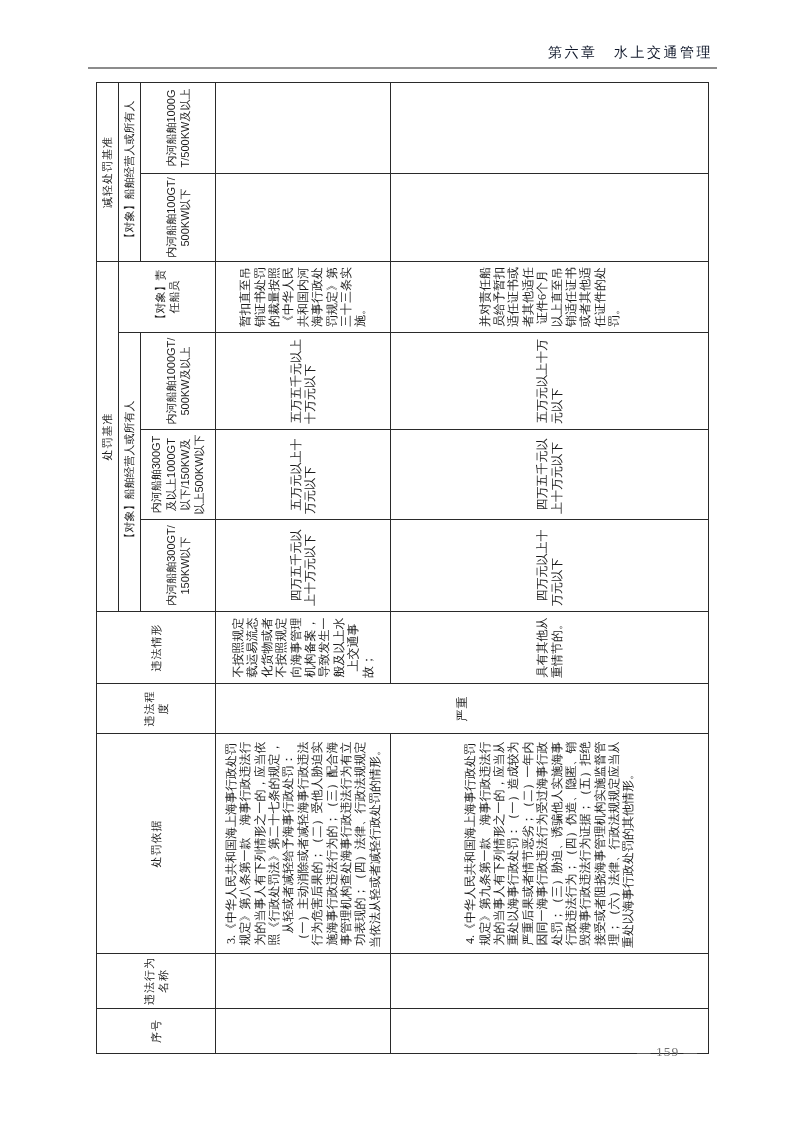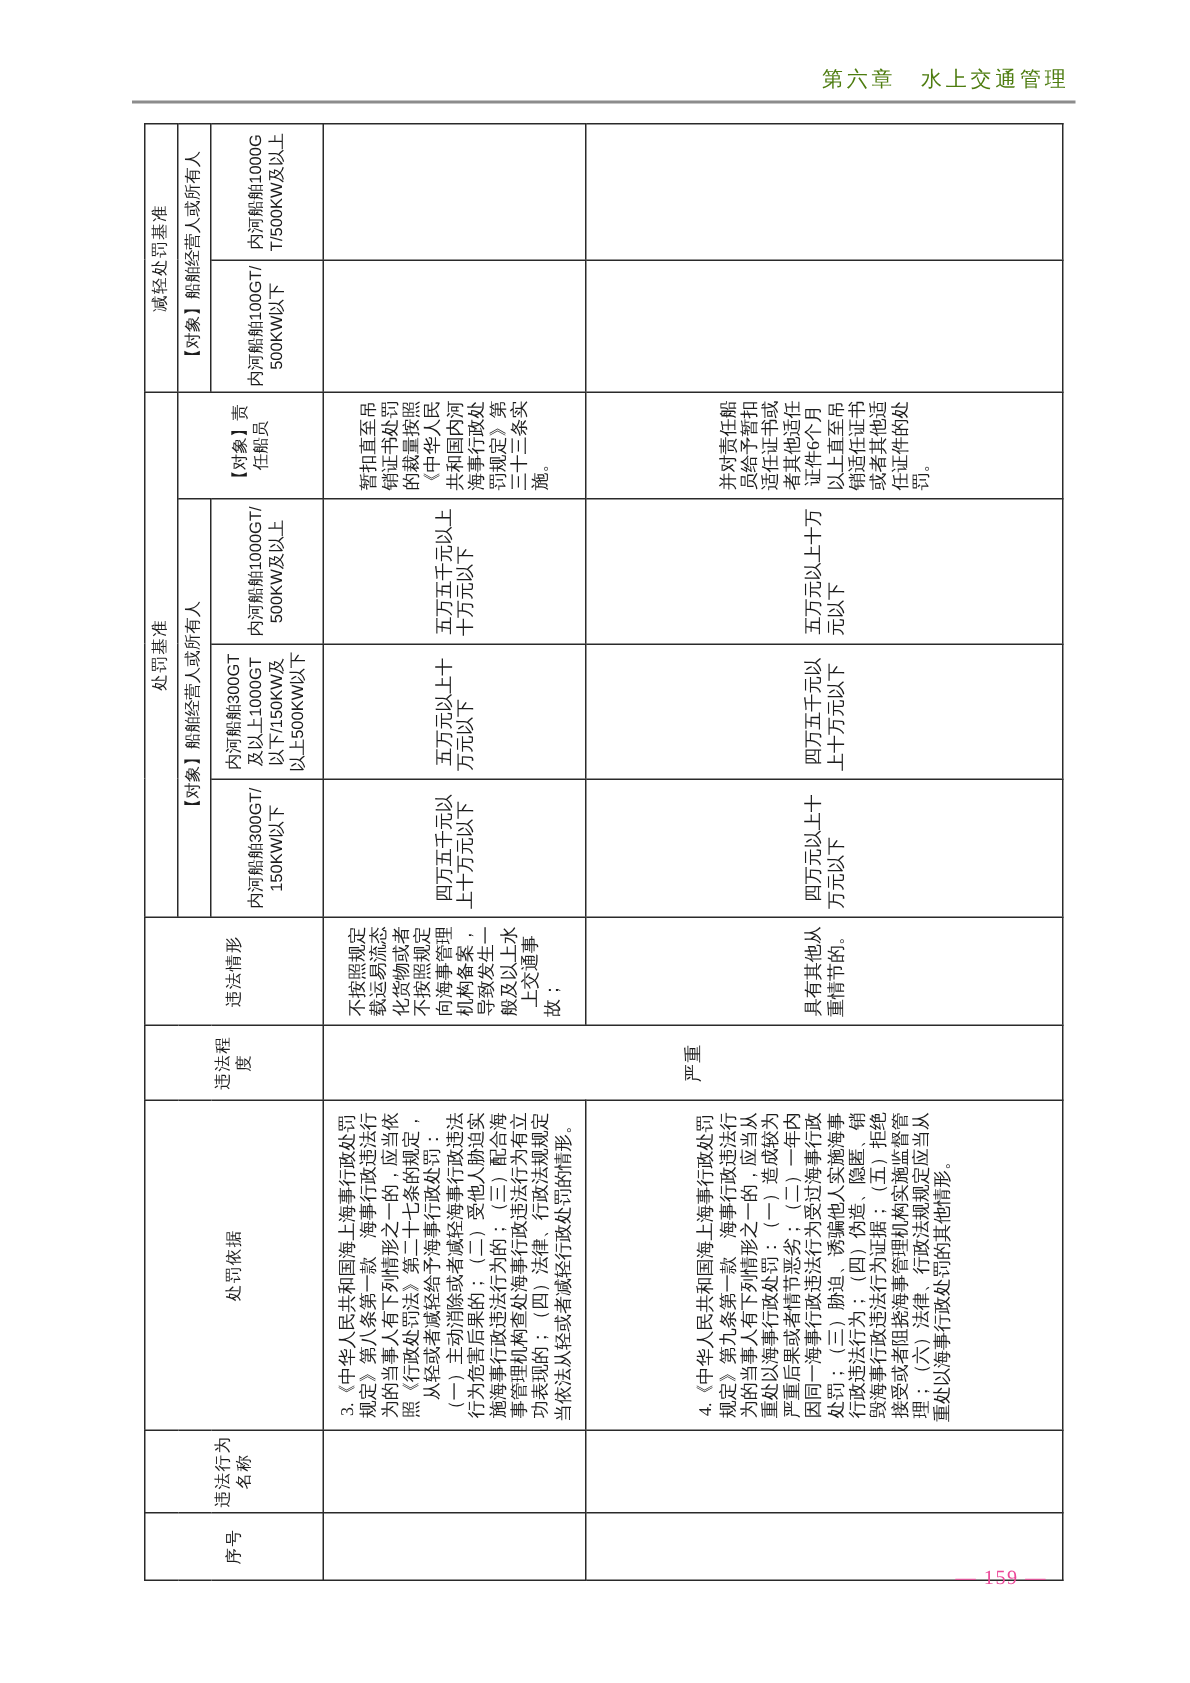--- a/index.html
+++ b/index.html
@@ -3,29 +3,29 @@
 <meta charset="utf-8">
 <style>
   html,body{margin:0;padding:0;}
   body{
     width:793px;height:1122px;position:relative;background:#ffffff;
     font-family:"Liberation Serif","DejaVu Serif",serif;color:#222;
     overflow:hidden;
   }
   .chapter-header{
     position:absolute;top:44px;right:80px;
-    font-size:14px;letter-spacing:2.5px;color:#4d7c0f;
+    font-size:14px;letter-spacing:2.5px;color:#0f172a;
   }
   .header-rule{
     position:absolute;left:88px;top:67px;width:629px;height:2px;
     background:#8c8c8c;
   }
   .page-number{
     position:absolute;left:637px;top:1044px;
-    font-size:13.5px;letter-spacing:1px;color:#ec4899;
+    font-size:13.5px;letter-spacing:1px;color:#737373;
   }
   
   .table-area{
     position:absolute;left:96px;top:83px;width:612px;height:971px;
   }
   .landscape{
     position:absolute;left:0;top:971px;width:971px;height:612px;
     transform:rotate(-90deg);transform-origin:0 0;
   }
   table.law{

